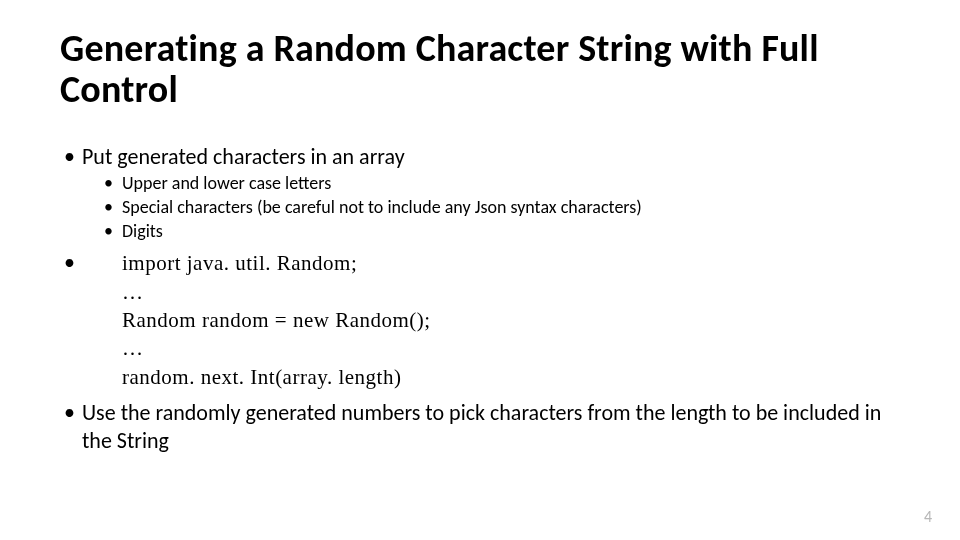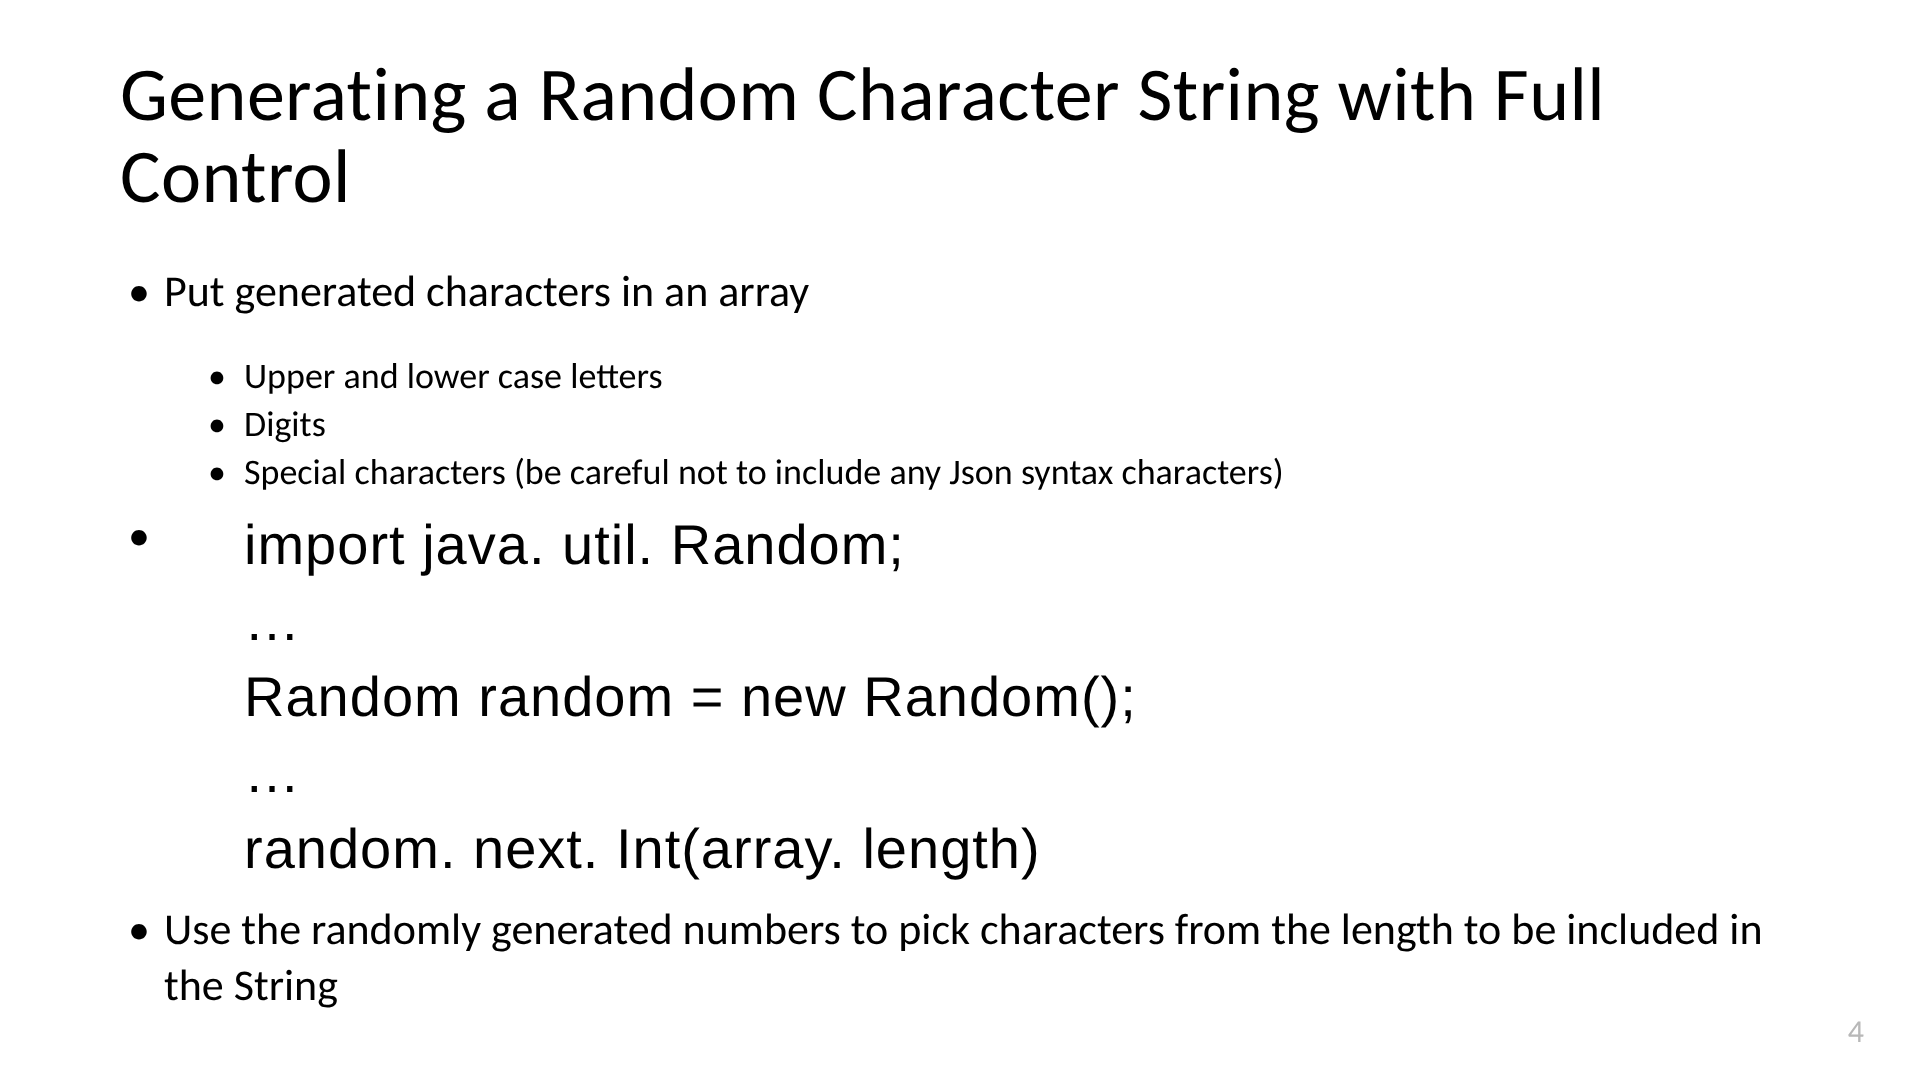--- a/index.html
+++ b/index.html
@@ -1,40 +1,40 @@
 <!DOCTYPE html>
 <html><head>
 <meta charset="utf-8">
 <style>
   * { margin: 0; padding: 0; box-sizing: border-box; }
   html, body { width: 960px; height: 540px; background: #ffffff; font-family: Calibri, "Segoe UI", Arial, sans-serif; color: #000; }
   .slide { position: relative; width: 960px; height: 540px; padding: 28px 60px 20px 60px; }
-  .title { font-size: 38px; font-weight: 400; line-height: 1.08; margin-bottom: 22px; letter-spacing: 0.2px; }
+  .title { font-size: 38px; font-weight: 700; line-height: 1.08; margin-bottom: 33px; letter-spacing: 0.2px; }
   ul { list-style: none; }
   .level1 > li { font-size: 22px; line-height: 1.25; margin-bottom: 2px; position: relative; padding-left: 22px; }
   .level1 > li::before { content: "•"; position: absolute; left: 4px; top: 0; }
-  .level2 { margin-top: 16px; margin-bottom: 6px; }
+  .level2 { margin-top: 0; margin-bottom: 6px; }
   .level2 > li { font-size: 18px; line-height: 1.35; position: relative; padding-left: 22px; margin-left: 18px; }
   .level2 > li::before { content: "•"; position: absolute; left: 4px; top: 0; }
-  .codeblock { font-family: Liberation Sans, sans-serif; font-size: 28px; line-height: 1.35; margin-left: 40px; margin-top: 6px; margin-bottom: 8px; white-space: pre; letter-spacing: 0.5px; }
+  .codeblock { font-family: Liberation Serif, serif; font-size: 21px; line-height: 1.35; margin-left: 40px; margin-top: 6px; margin-bottom: 8px; white-space: pre; letter-spacing: 0.5px; }
   .page-number { position: absolute; right: 28px; bottom: 14px; font-size: 16px; color: #b8b8b8; }
 </style>
 </head>
 <body>
 
 <div class="slide">
   <h1 class="title">Generating a Random Character String with Full Control</h1>
 
   <ul class="level1">
     <li>
       <span>Put generated characters in an array</span>
       <ul class="level2">
         <li>Upper and lower case letters</li>
+        <li>Special characters (be careful not to include any Json syntax characters)</li>
         <li>Digits</li>
-        <li>Special characters (be careful not to include any Json syntax characters)</li>
       </ul>
     </li>
     <li>
       <div class="codeblock"><span>import java. util. Random;</span>
 <span>…</span>
 <span>Random random = new Random();</span>
 <span>…</span>
 <span>random. next. Int(array. length)</span></div>
     </li>
     <li>

